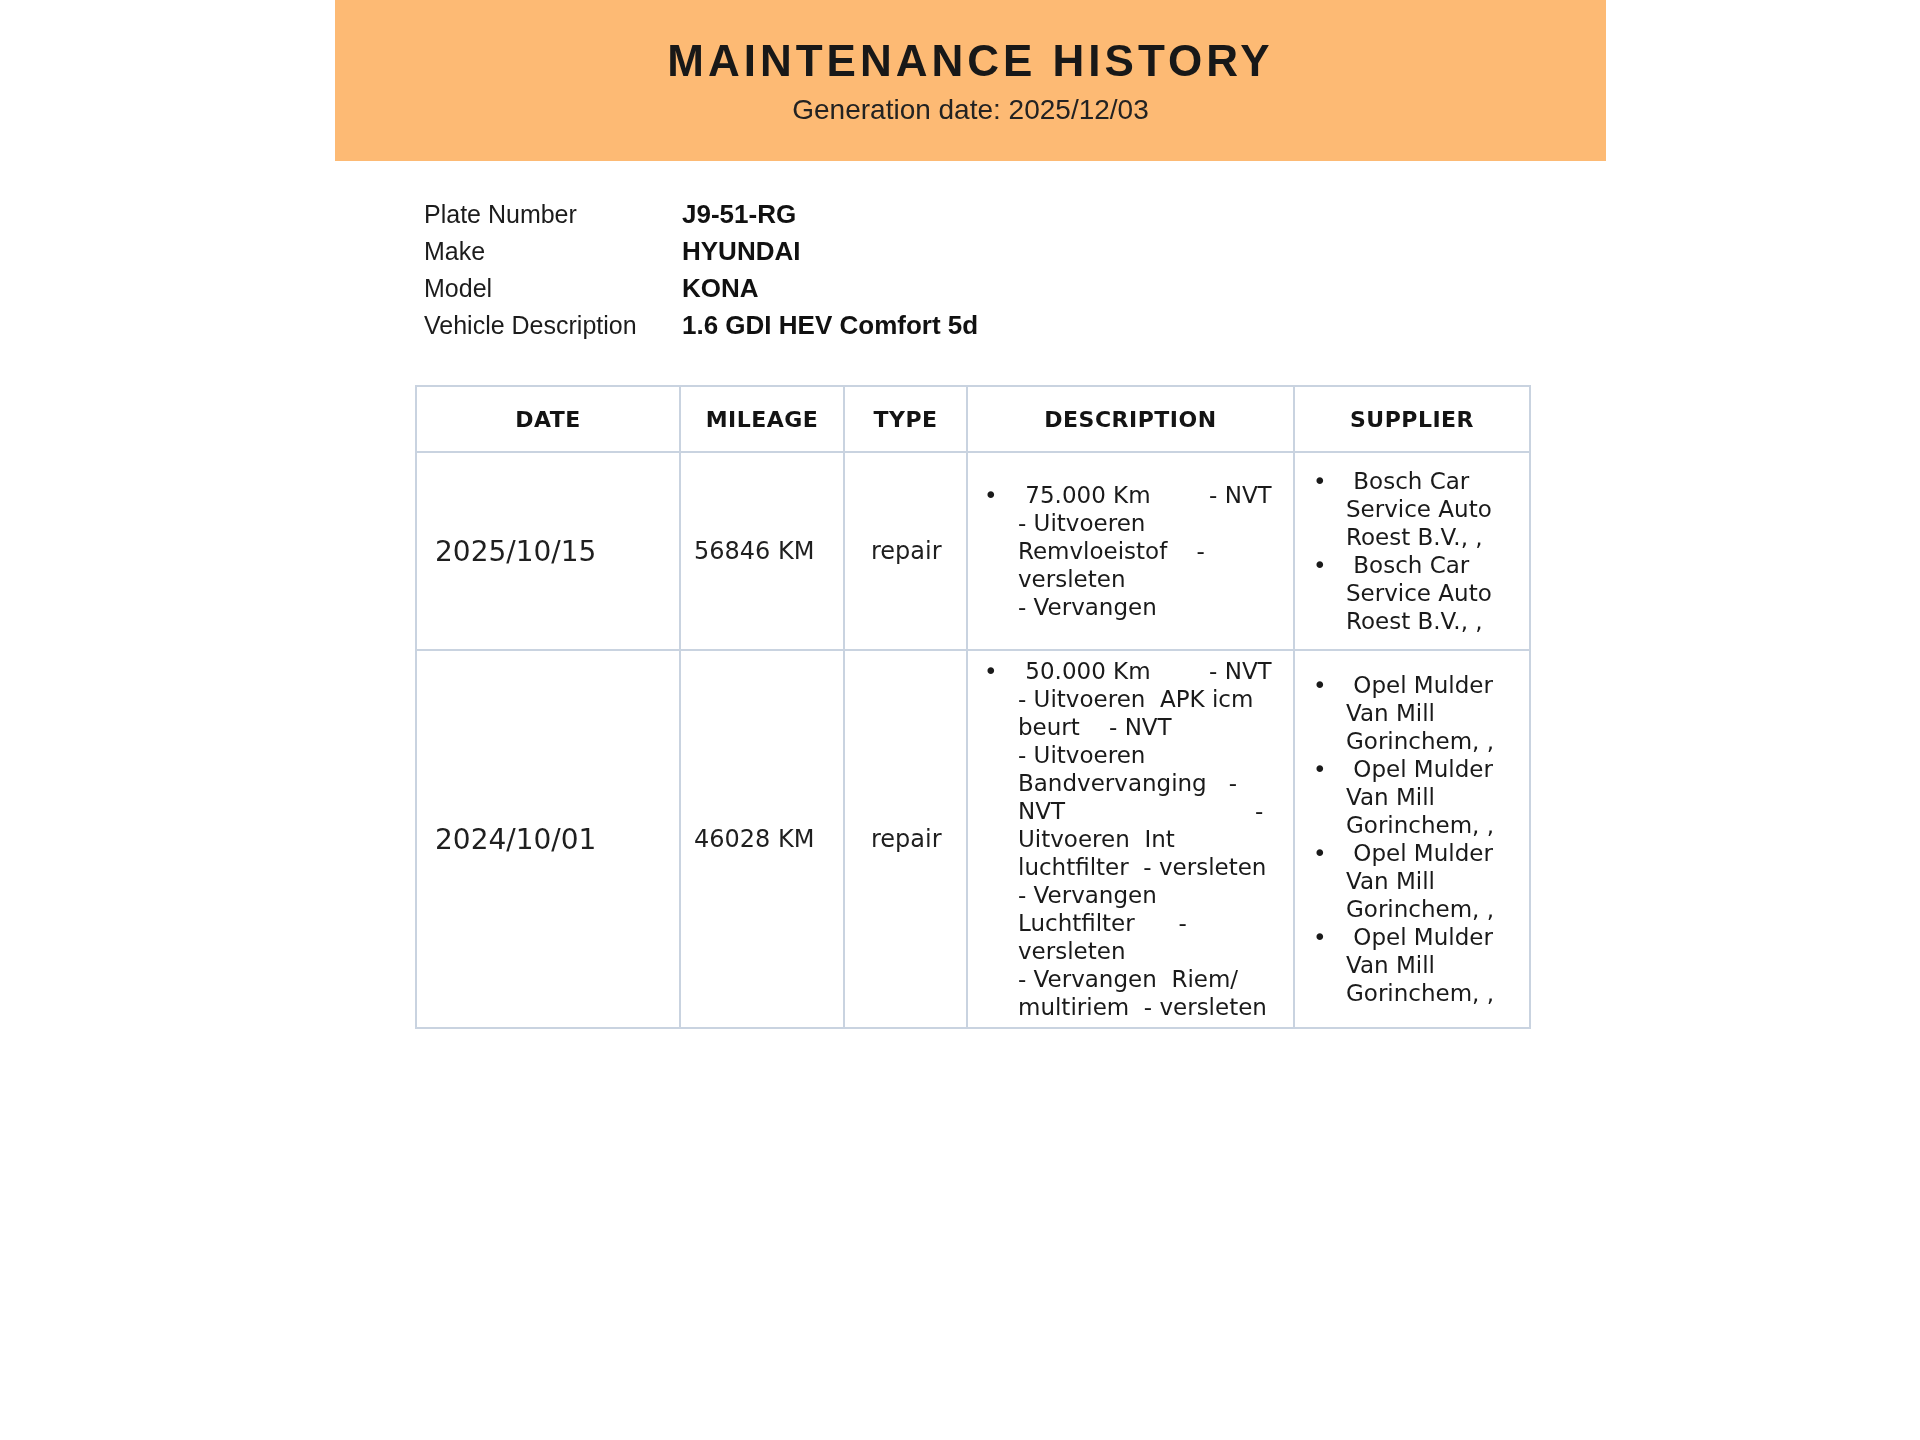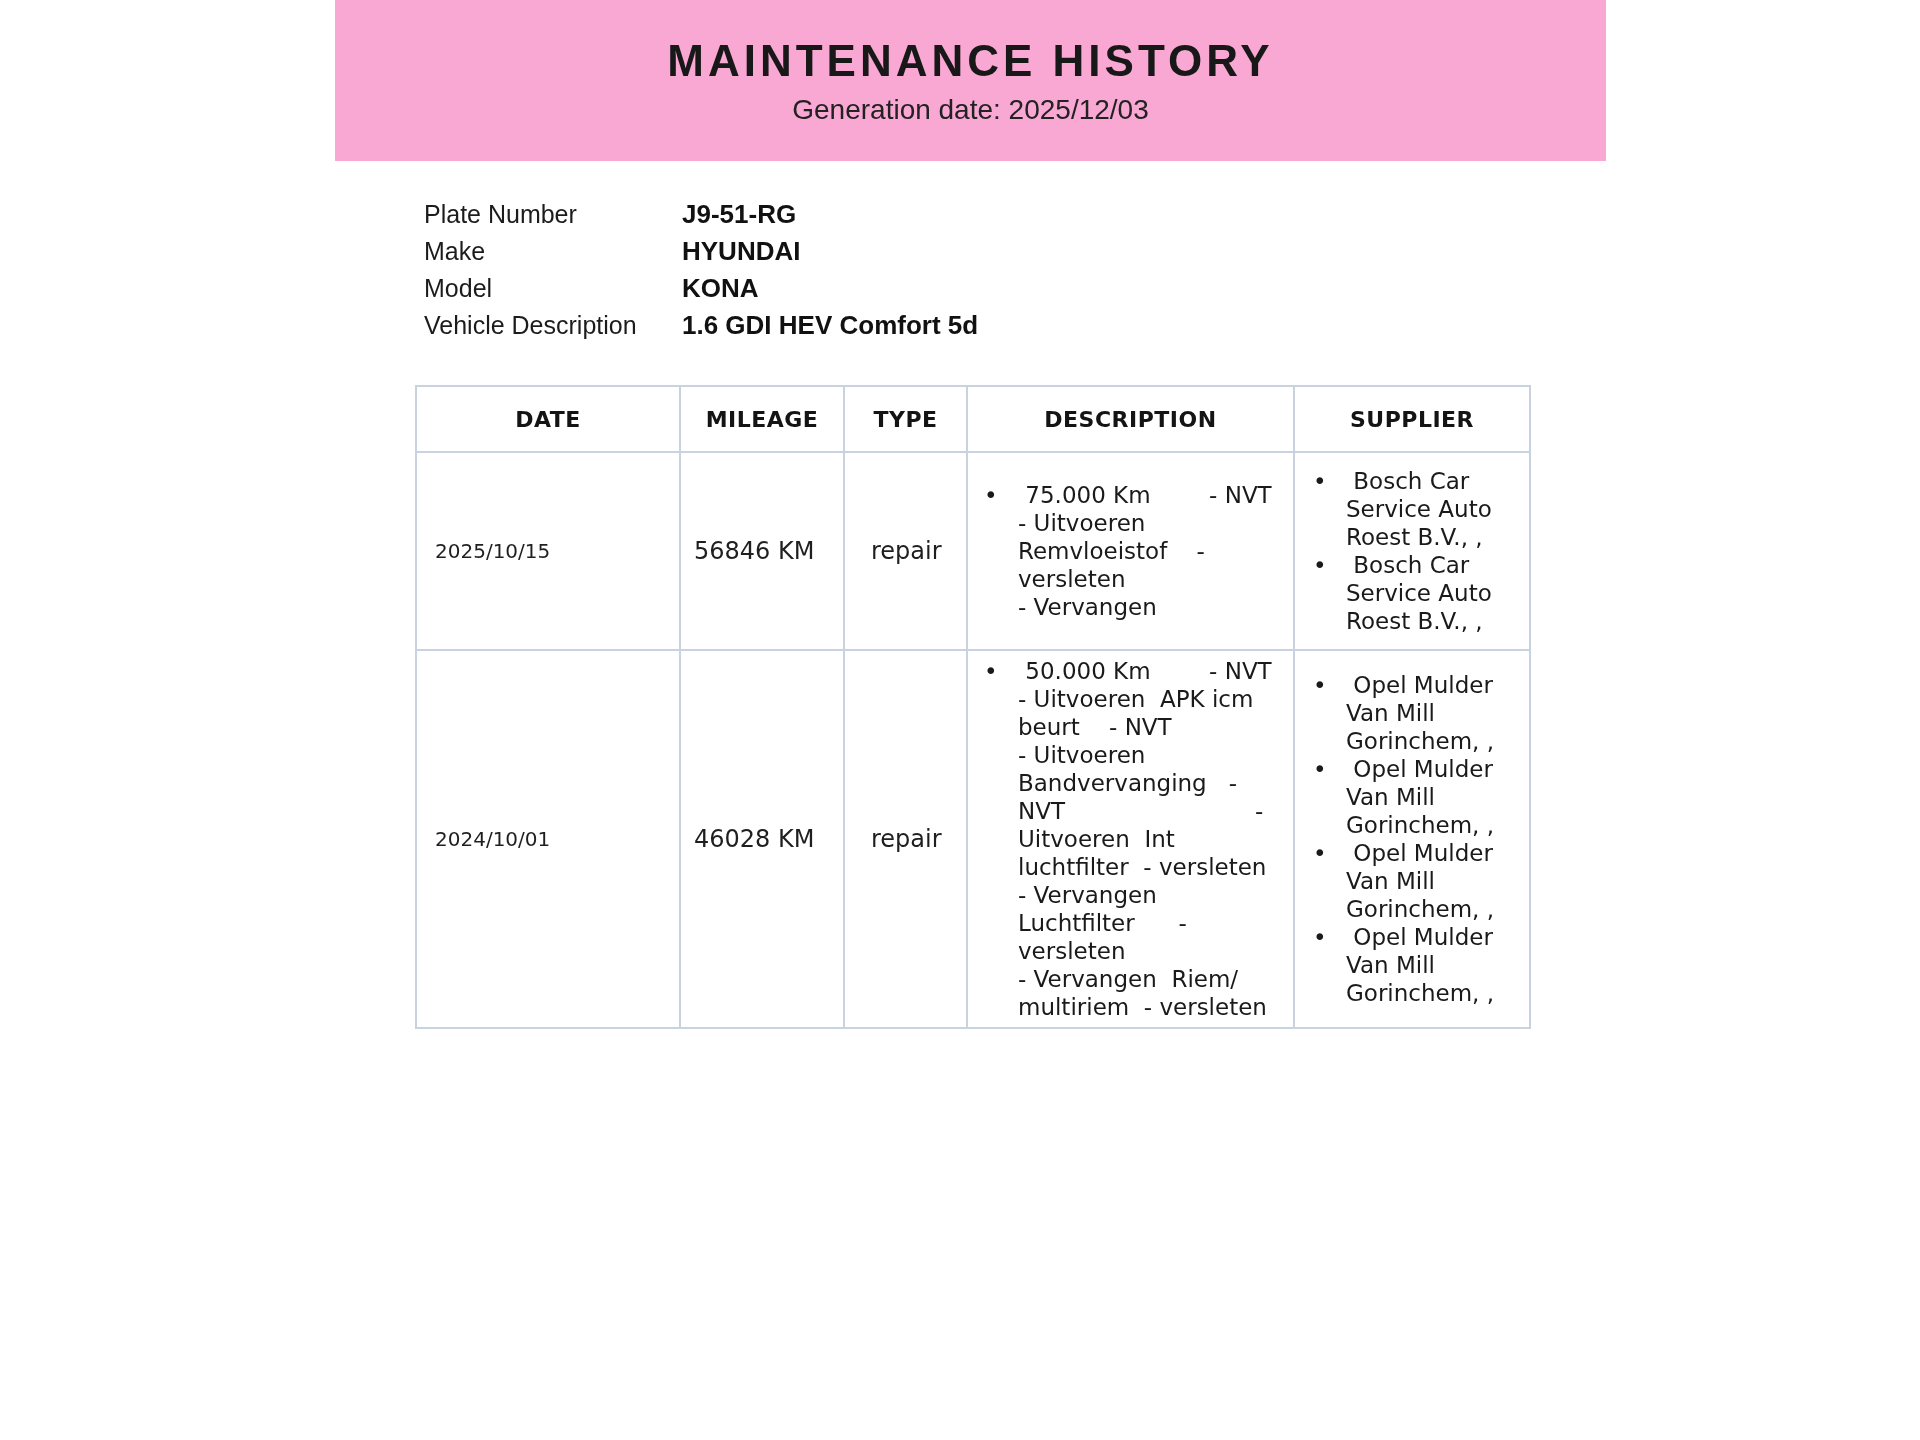--- a/index.html
+++ b/index.html
@@ -3,21 +3,21 @@
 <meta charset="utf-8">
 <style>
   * { margin: 0; padding: 0; box-sizing: border-box; }
   html, body { width: 1920px; height: 1440px; background: #ffffff; }
   body { font-family: "Liberation Sans", sans-serif; color: #1f1f1f; position: relative; }
 
   .doc { position: absolute; left: 335px; top: 0; width: 1271px; }
 
   
   .band {
-    background: #f9a8d4;
+    background: #fdba74;
     height: 161px;
     text-align: center;
     padding-top: 36px;
   }
   .band h1 {
     font-size: 44px;
     font-weight: bold;
     letter-spacing: 4px;
     color: #181818;
     font-family: "Liberation Sans", sans-serif;
@@ -63,21 +63,21 @@
     height: 66px;
     font-size: 22px;
     font-weight: bold;
     letter-spacing: 0.5px;
     text-align: center;
     color: #141414;
   }
   tr.row-1 td { height: 198px; }
   tr.row-2 td { height: 360px; }
 
-  td.cell-date   { font-size: 20px; padding-left: 18px; }
+  td.cell-date   { font-size: 28px; padding-left: 18px; }
   td.cell-mileage{ font-size: 24px; padding-left: 13px; }
   td.cell-type   { font-size: 24px; padding-left: 26px; }
 
   td.cell-desc { padding: 6px 6px 6px 16px; border-radius: 28px; }
   td.cell-supp { padding: 6px 4px 6px 18px; }
 
   .bullet-item {
     display: flex;
     align-items: flex-start;
     font-size: 23px;

